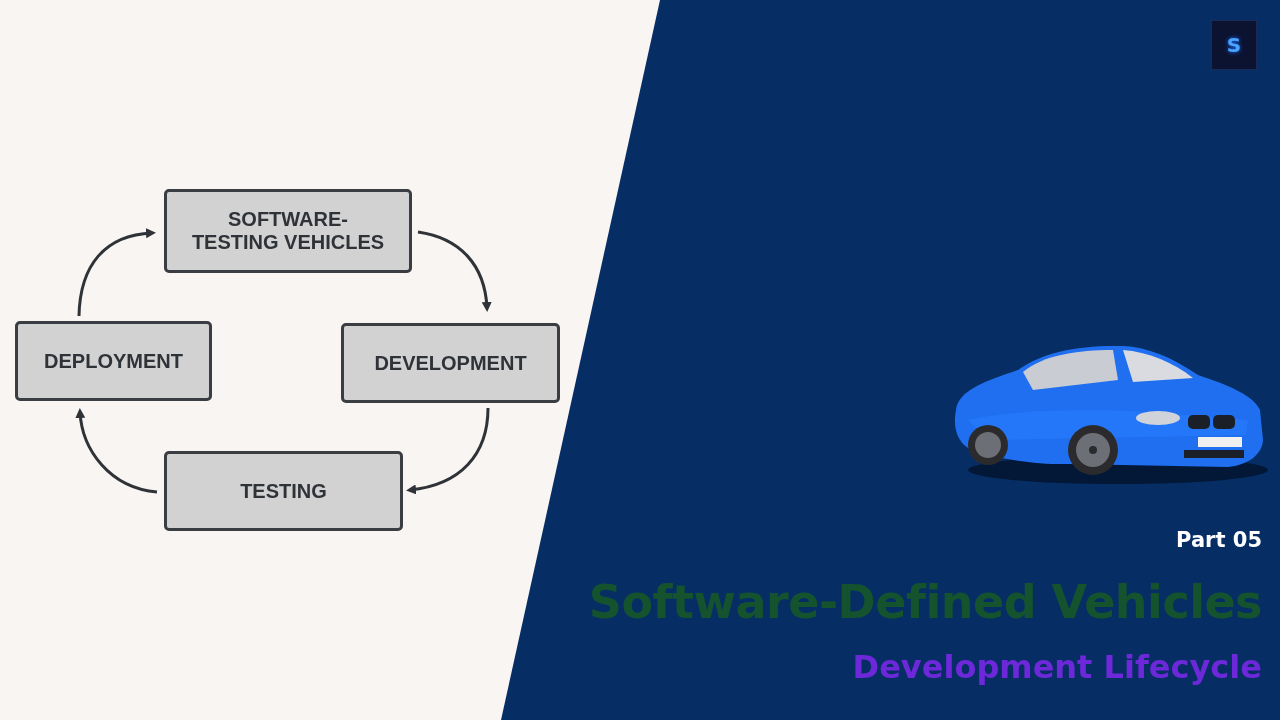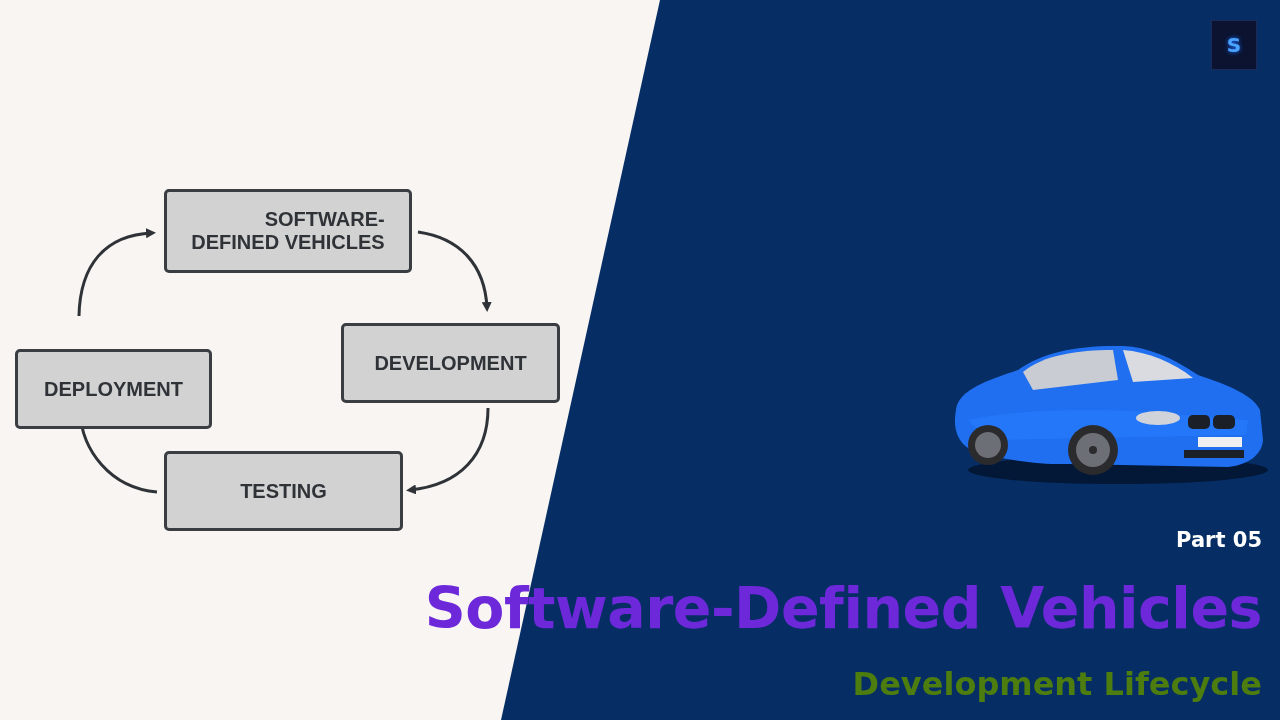--- a/index.html
+++ b/index.html
@@ -6,22 +6,22 @@
     body{width:1280px;height:720px;overflow:hidden;position:relative;background:#f8f5f2;font-family:"Liberation Sans",sans-serif;}
     .left-bg{position:absolute;inset:0;background:#f8f5f2;}
     .right-bg{position:absolute;inset:0;background:#062e65;clip-path:polygon(660px 0,1280px 0,1280px 720px,501px 720px);}
     .node{position:absolute;background:#d2d2d2;border:3px solid #3a3d42;border-radius:5px;box-sizing:border-box;display:flex;align-items:center;justify-content:center;text-align:center;color:#2f3338;font-weight:bold;font-size:20px;line-height:23px;font-family:"Liberation Sans",sans-serif;}
     .node span{display:block;}
     svg.arrows{position:absolute;left:0;top:0;}
     .logo{position:absolute;left:1211px;top:20px;width:46px;height:50px;background:#0b1330;border:1px solid #1c2b55;box-sizing:border-box;display:flex;align-items:center;justify-content:center;}
     .logo-glyph{color:#4aa3ff;font-weight:bold;font-size:20px;font-family:"DejaVu Sans",sans-serif;text-shadow:0 0 4px #1e6dff;}
     .title-block{position:absolute;right:18px;text-align:right;font-family:"DejaVu Sans",sans-serif;font-weight:bold;}
     .part{top:528px;color:#ffffff;font-size:21px;}
-    .main-title{top:575px;color:#6d28d9;font-size:57px;letter-spacing:-0.5px;}
-    .sub-title{top:665px;color:#4d7c0f;font-size:32px;}
+    .main-title{top:575px;color:#14532d;font-size:46px;letter-spacing:-0.5px;}
+    .sub-title{top:648px;color:#6d28d9;font-size:32px;}
     .car{position:absolute;left:948px;top:340px;}
   </style>
 </head>
 <body>
 
 <div class="left-bg"></div>
 <div class="right-bg"></div>
 
 <svg class="arrows" width="600" height="720">
   <defs>
@@ -32,33 +32,33 @@
 
   <path d="M418,232 C460,238 485,265 487,308" stroke="#2f3338" stroke-width="3" fill="none" marker-end="url(#ah)"></path>
 
   <path d="M488,408 C488,455 460,485 410,490" stroke="#2f3338" stroke-width="3" fill="none" marker-end="url(#ah)"></path>
 
   <path d="M157,492 C110,488 82,450 80,412" stroke="#2f3338" stroke-width="3" fill="none" marker-end="url(#ah)"></path>
 
   <path d="M79,316 C80,265 105,235 152,233" stroke="#2f3338" stroke-width="3" fill="none" marker-end="url(#ah)"></path>
 </svg>
 
-<div class="node" style="left:164px;top:189px;width:248px;height:84px;text-align:right;">
+<div class="node" style="left:164px;top:189px;width:248px;height:84px;">
   <div>
     <span>SOFTWARE-</span>
-    <span>DEFINED VEHICLES</span>
+    <span>TESTING VEHICLES</span>
   </div>
 </div>
 <div class="node" style="left:341px;top:323px;width:219px;height:80px;justify-content:center;">
   <span>DEVELOPMENT</span>
 </div>
 <div class="node" style="left:164px;top:451px;width:239px;height:80px;">
   <span>TESTING</span>
 </div>
-<div class="node" style="left:15px;top:321px;width:197px;height:80px;margin-top:28px;">
+<div class="node" style="left:15px;top:321px;width:197px;height:80px;">
   <span>DEPLOYMENT</span>
 </div>
 
 <div class="logo">
   <span class="logo-glyph">S</span>
 </div>
 
 <svg class="car" width="320" height="160" viewBox="0 0 320 160">
   <ellipse cx="170" cy="130" rx="150" ry="14" fill="#02122c" opacity="0.8"></ellipse>
   <path d="M8,70 C10,50 40,40 70,30 C95,12 130,5 175,6 C200,7 225,18 250,35 C280,45 305,55 312,70 L315,100 C314,115 300,125 280,127 L120,124 C90,125 40,118 20,108 C8,100 5,85 8,70 z" fill="#1f6ff0"></path>

